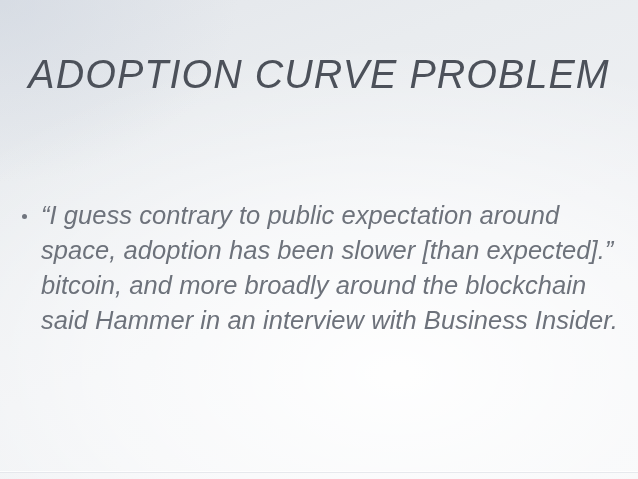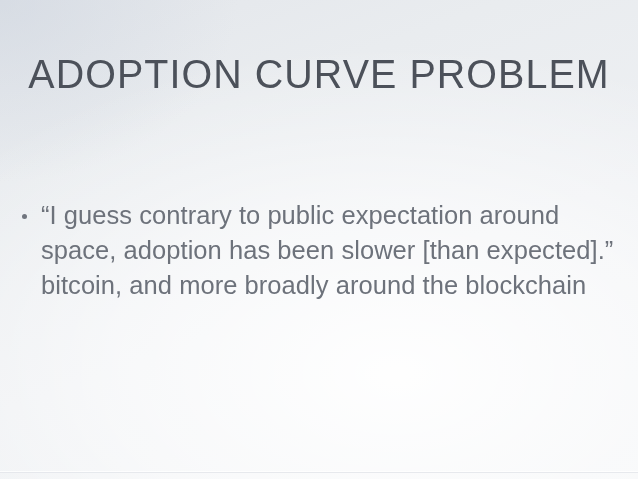--- a/index.html
+++ b/index.html
@@ -15,20 +15,21 @@
   }
 
   .slide {
     position: relative;
     width: 638px;
     height: 479px;
     overflow: hidden;
     background:
       radial-gradient(120% 95% at 62% 78%, rgba(255,255,255,0.95) 0%, rgba(255,255,255,0.55) 38%, rgba(255,255,255,0.0) 72%),
       linear-gradient(160deg, #e3e6eb 0%, #e9ecef 26%, #eef0f3 58%, #f1f3f5 100%);
+    font-style: italic;
   }
 
   
   .slide::before {
     content: "";
     position: absolute;
     left: 0; top: 0;
     width: 340px; height: 260px;
     background: radial-gradient(70% 70% at 0% 0%, rgba(205,212,222,0.55) 0%, rgba(205,212,222,0.0) 100%);
     pointer-events: none;
@@ -108,18 +109,19 @@
   <div class="title">ADOPTION CURVE PROBLEM</div>
 
   <div class="body-block">
 
     <div class="bullet-row">
       <span class="bullet-dot"></span>
       <div class="bullet-text">
         <span class="line">“I guess contrary to public expectation around</span>
         <span class="line">space, adoption has been slower [than expected].”</span>
         <span class="line">bitcoin, and more broadly around the blockchain</span>
+        <span class="line">said Hammer in an interview with Business Insider.</span>
       </div>
     </div>
 
   </div>
 
 </div>
 
 </body></html>

